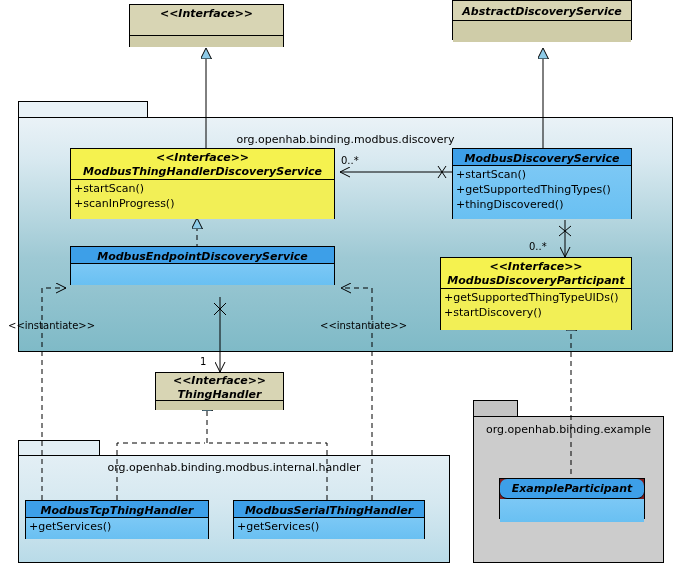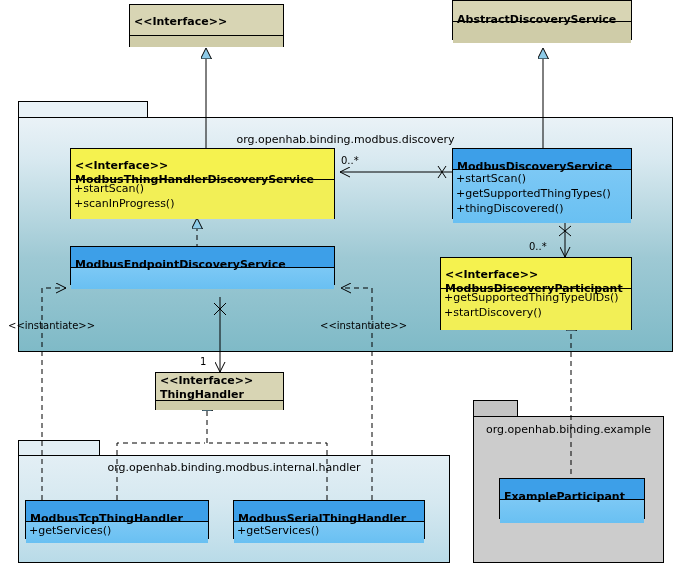--- a/index.html
+++ b/index.html
@@ -59,24 +59,26 @@
   
   .cls {
     position: absolute;
     box-sizing: border-box;
     border: 1px solid #000000;
     font-size: 11px;
     color: #000000;
   }
   .cls-title {
     box-sizing: border-box;
+    text-align: center;
     font-weight: bold;
     line-height: 14px;
-    padding: 10px 4px;
+    padding: 2px 4px;
     border-bottom: 1px solid #000000;
+    font-style: italic;
   }
   .cls-title .stereo {
     display: block;
     font-weight: bold;
   }
   .cls-body {
     box-sizing: border-box;
     padding: 1px 3px;
     line-height: 15px;
   }
@@ -263,19 +265,19 @@
   <div class="cls sk-blue" style="left:233px; top:500px; width:192px; height:39px;">
     <div class="cls-title" style="height:17px; line-height:15px;">
       <span>ModbusSerialThingHandler</span>
     </div>
     <div class="cls-body" style="height:21px;">
       <div>+getServices()</div>
     </div>
   </div>
 
   <div class="cls sk-blue" style="left:499px; top:478px; width:146px; height:41px;">
-    <div class="cls-title" style="height:14px; line-height:15px;">
+    <div class="cls-title" style="height:20px; line-height:15px;border-radius:7px;">
       <span>ExampleParticipant</span>
     </div>
     <div class="cls-body" style="height:23px;"></div>
   </div>
 
 </div>
 
 </body></html>

